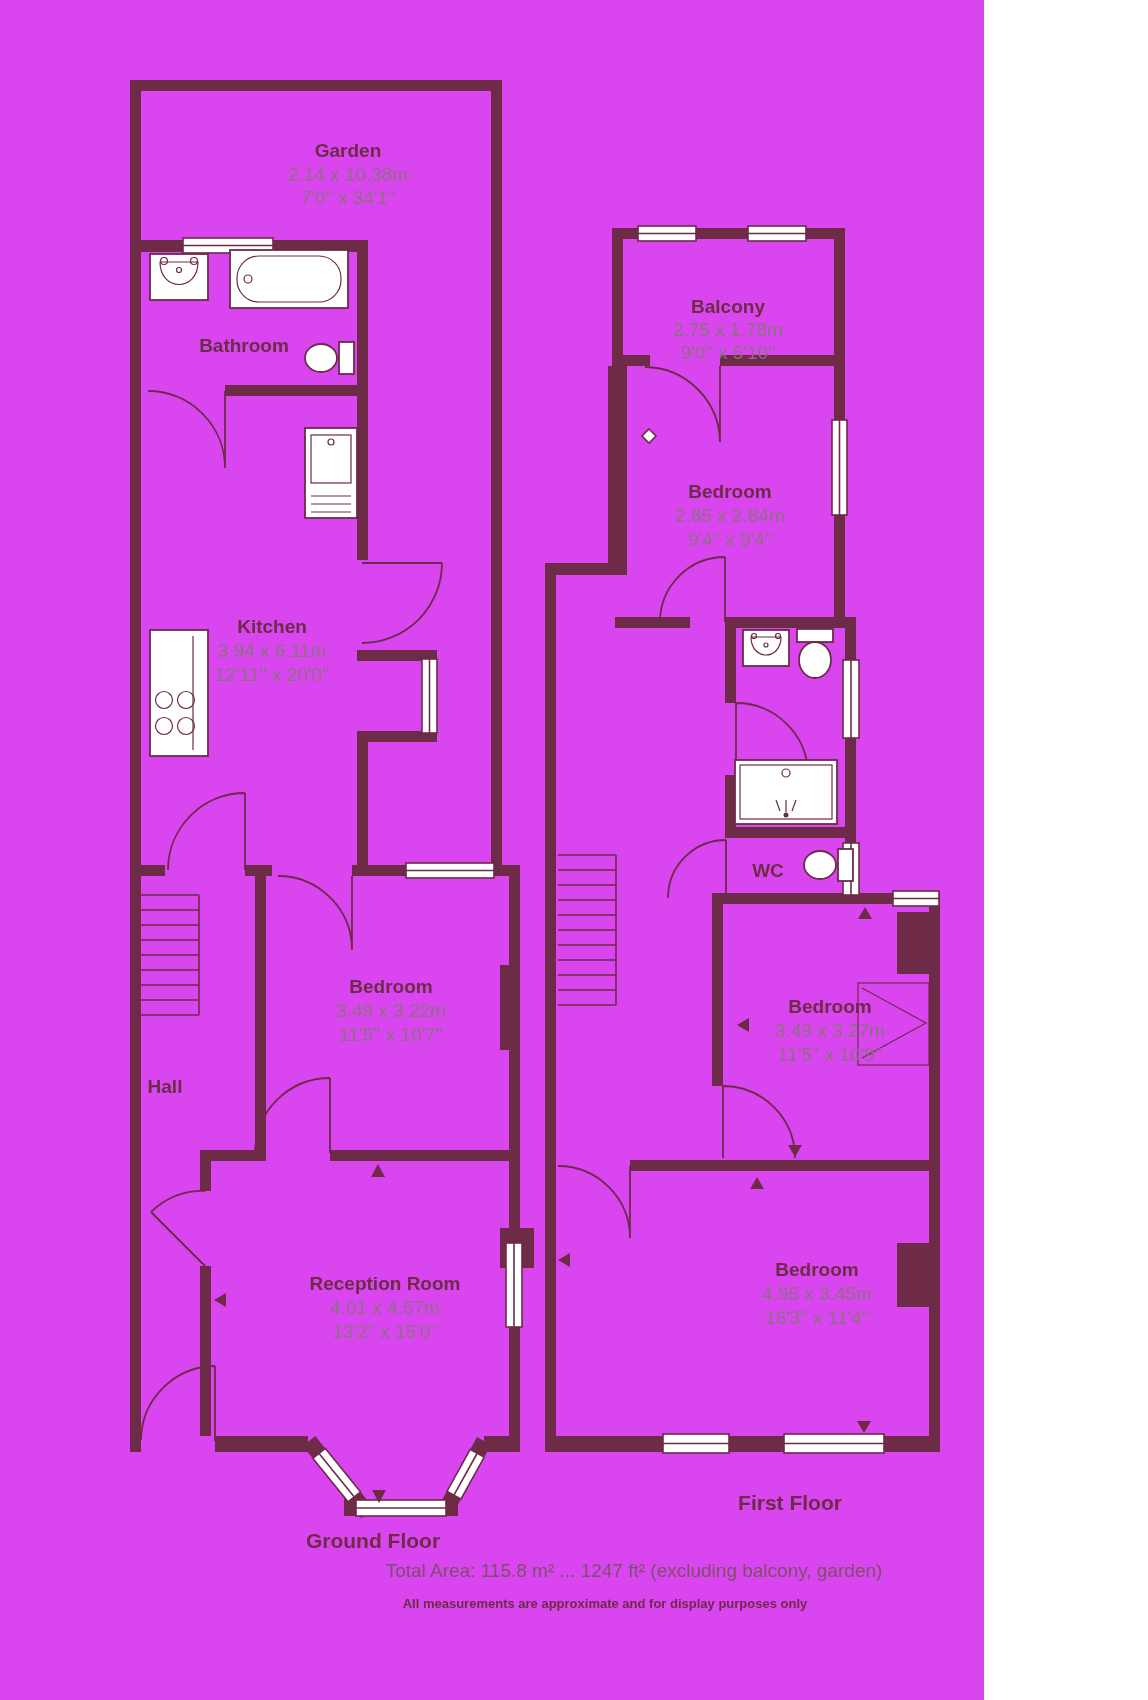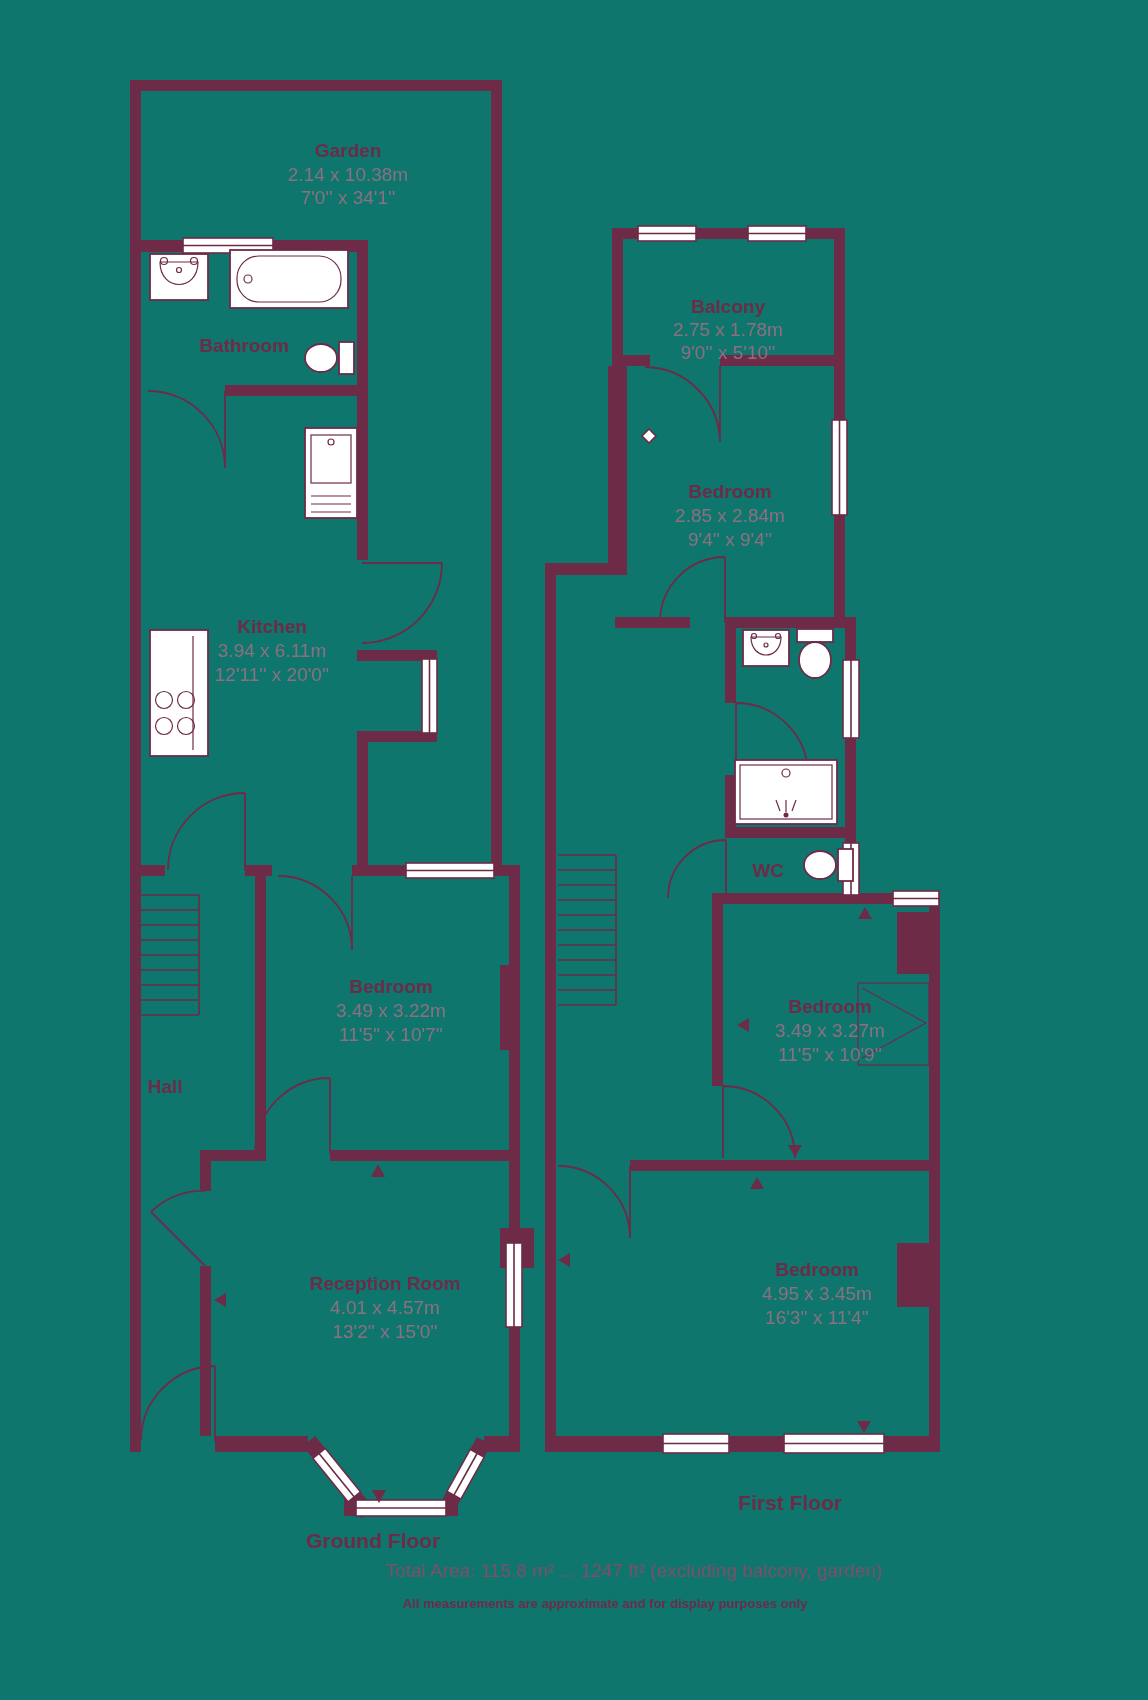--- a/index.html
+++ b/index.html
@@ -1,21 +1,21 @@
 <!DOCTYPE html>
 <html style="--wall: #6d2b48; --dims: #8d7080; --footer: #7d4f6b;"><head>
 <meta charset="utf-8">
 <style>
   :root{
     --wall:#6d2b48;
     --dims:#8d7080;
     --footer:#7d4f6b;
   }
   html,body{margin:0;padding:0;background:#ffffff;}
-  .page{width:1148px;height:1700px;background:#0f766e;position:relative;font-family:"Liberation Sans",sans-serif;}
+  .page{width:984px;height:1700px;background:#d946ef;position:relative;font-family:"Liberation Sans",sans-serif;}
   svg{display:block;}
   .wall{fill:var(--wall);}
   .win{fill:#ffffff;stroke:var(--wall);stroke-width:1.6;}
   .wline{stroke:var(--wall);stroke-width:1.6;fill:none;}
   .thin{stroke:var(--wall);stroke-width:1.2;fill:none;}
   .door{stroke:var(--wall);stroke-width:1.8;fill:none;}
   .fix{stroke:var(--wall);stroke-width:1.8;fill:#ffffff;}
   .mark{fill:var(--wall);}
   .name{font:700 19px "Liberation Sans",sans-serif;fill:var(--wall);text-anchor:middle;}
   .dims{font:19px "Liberation Sans",sans-serif;fill:var(--dims);text-anchor:middle;}

